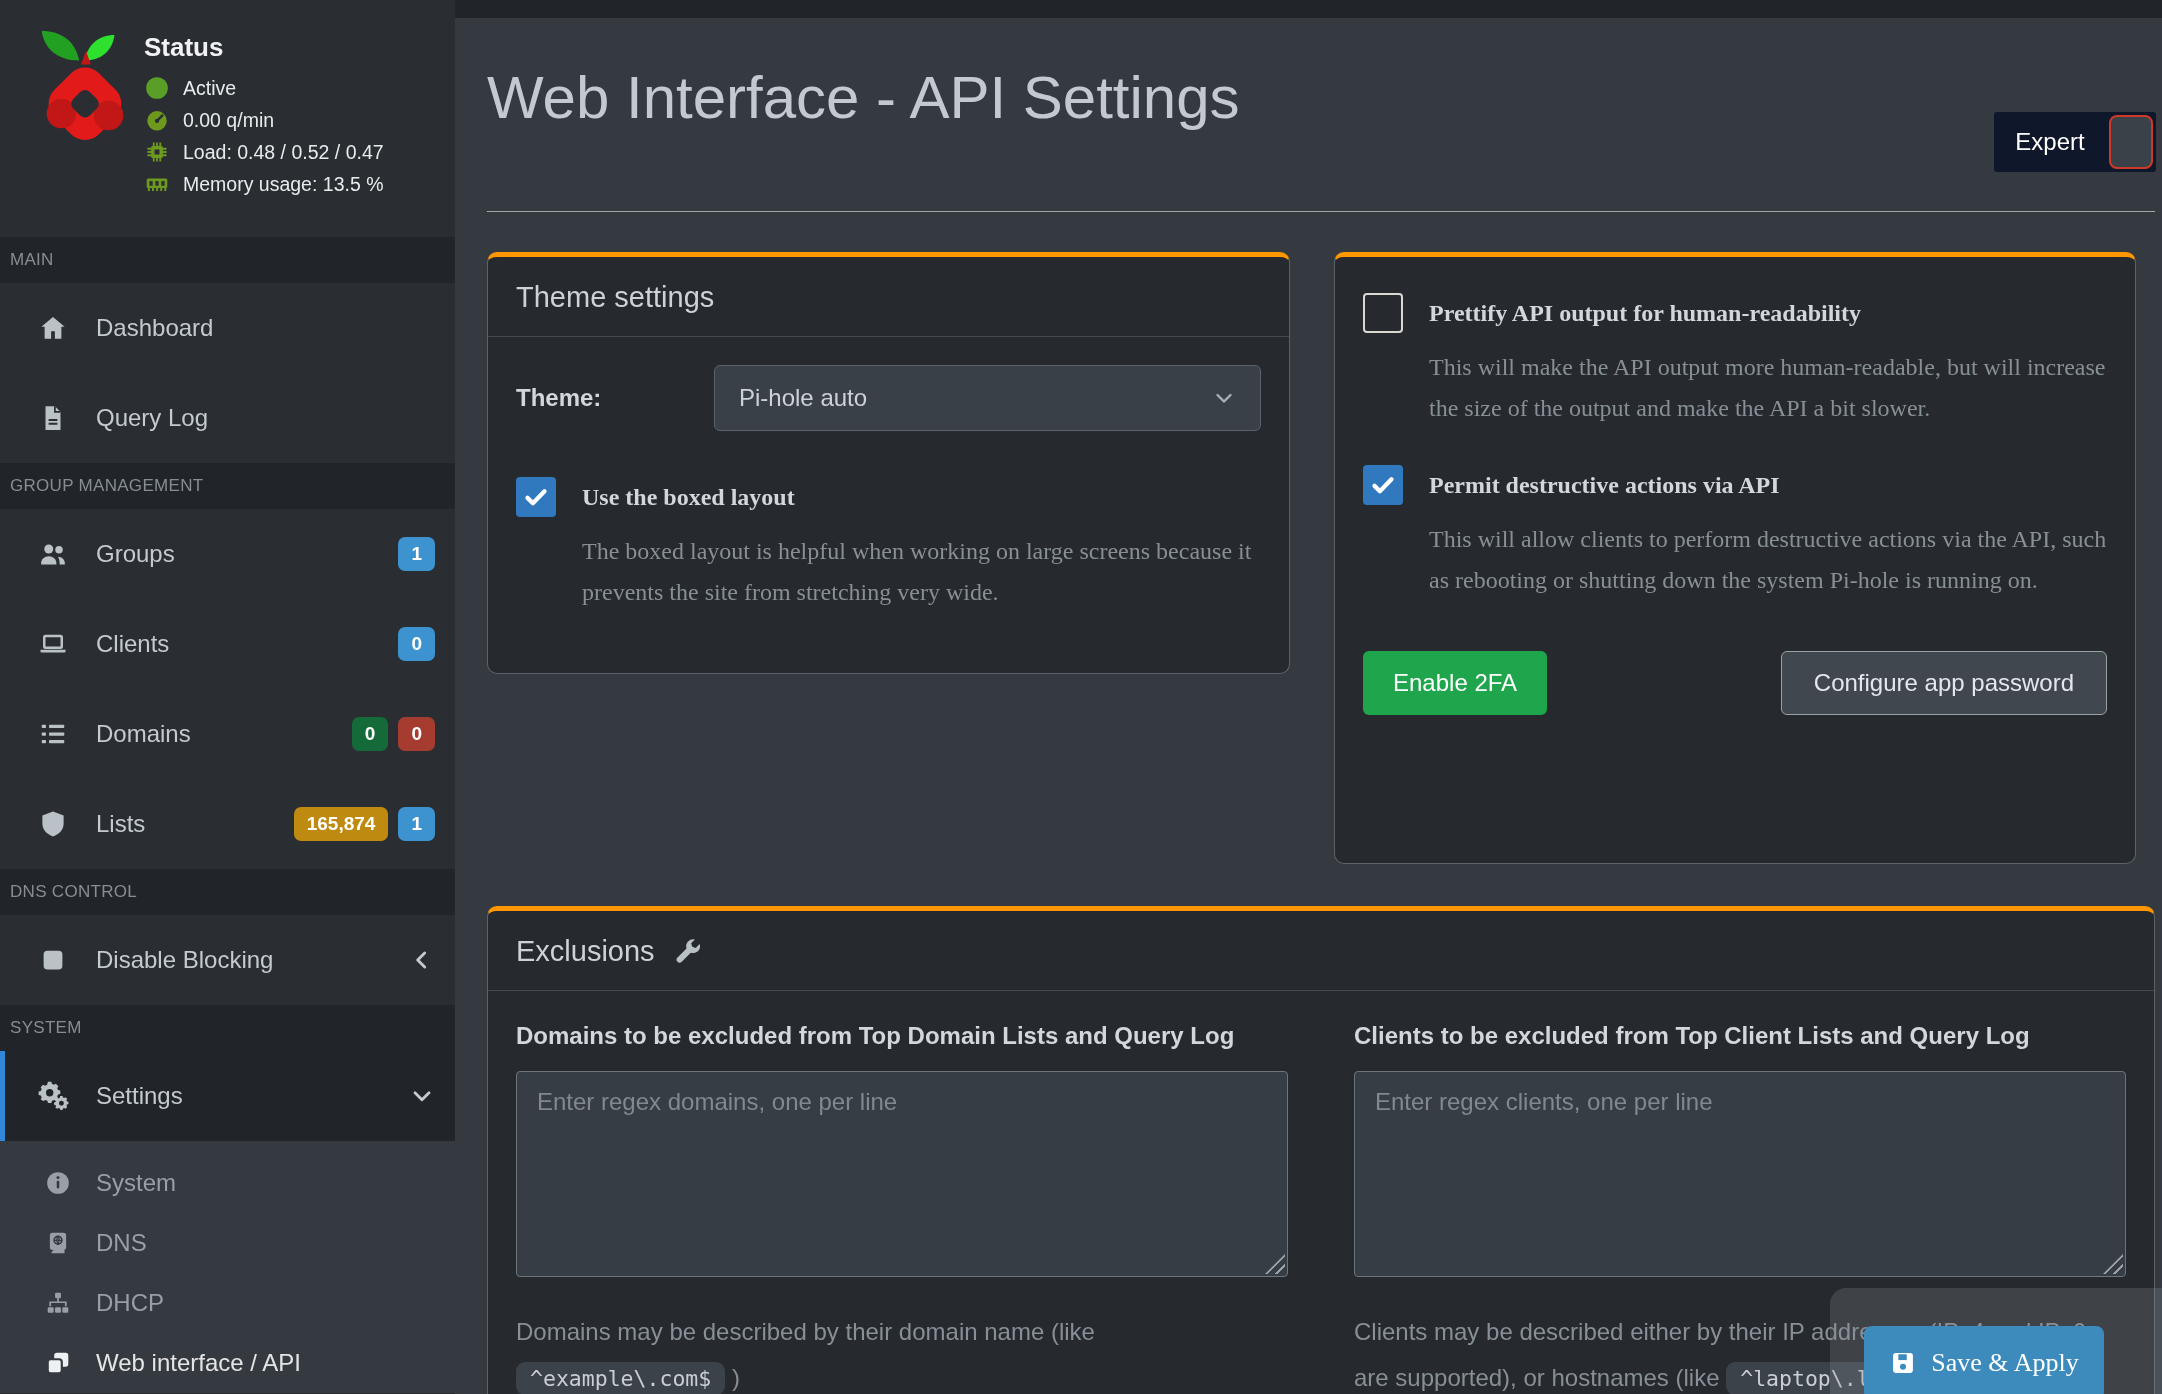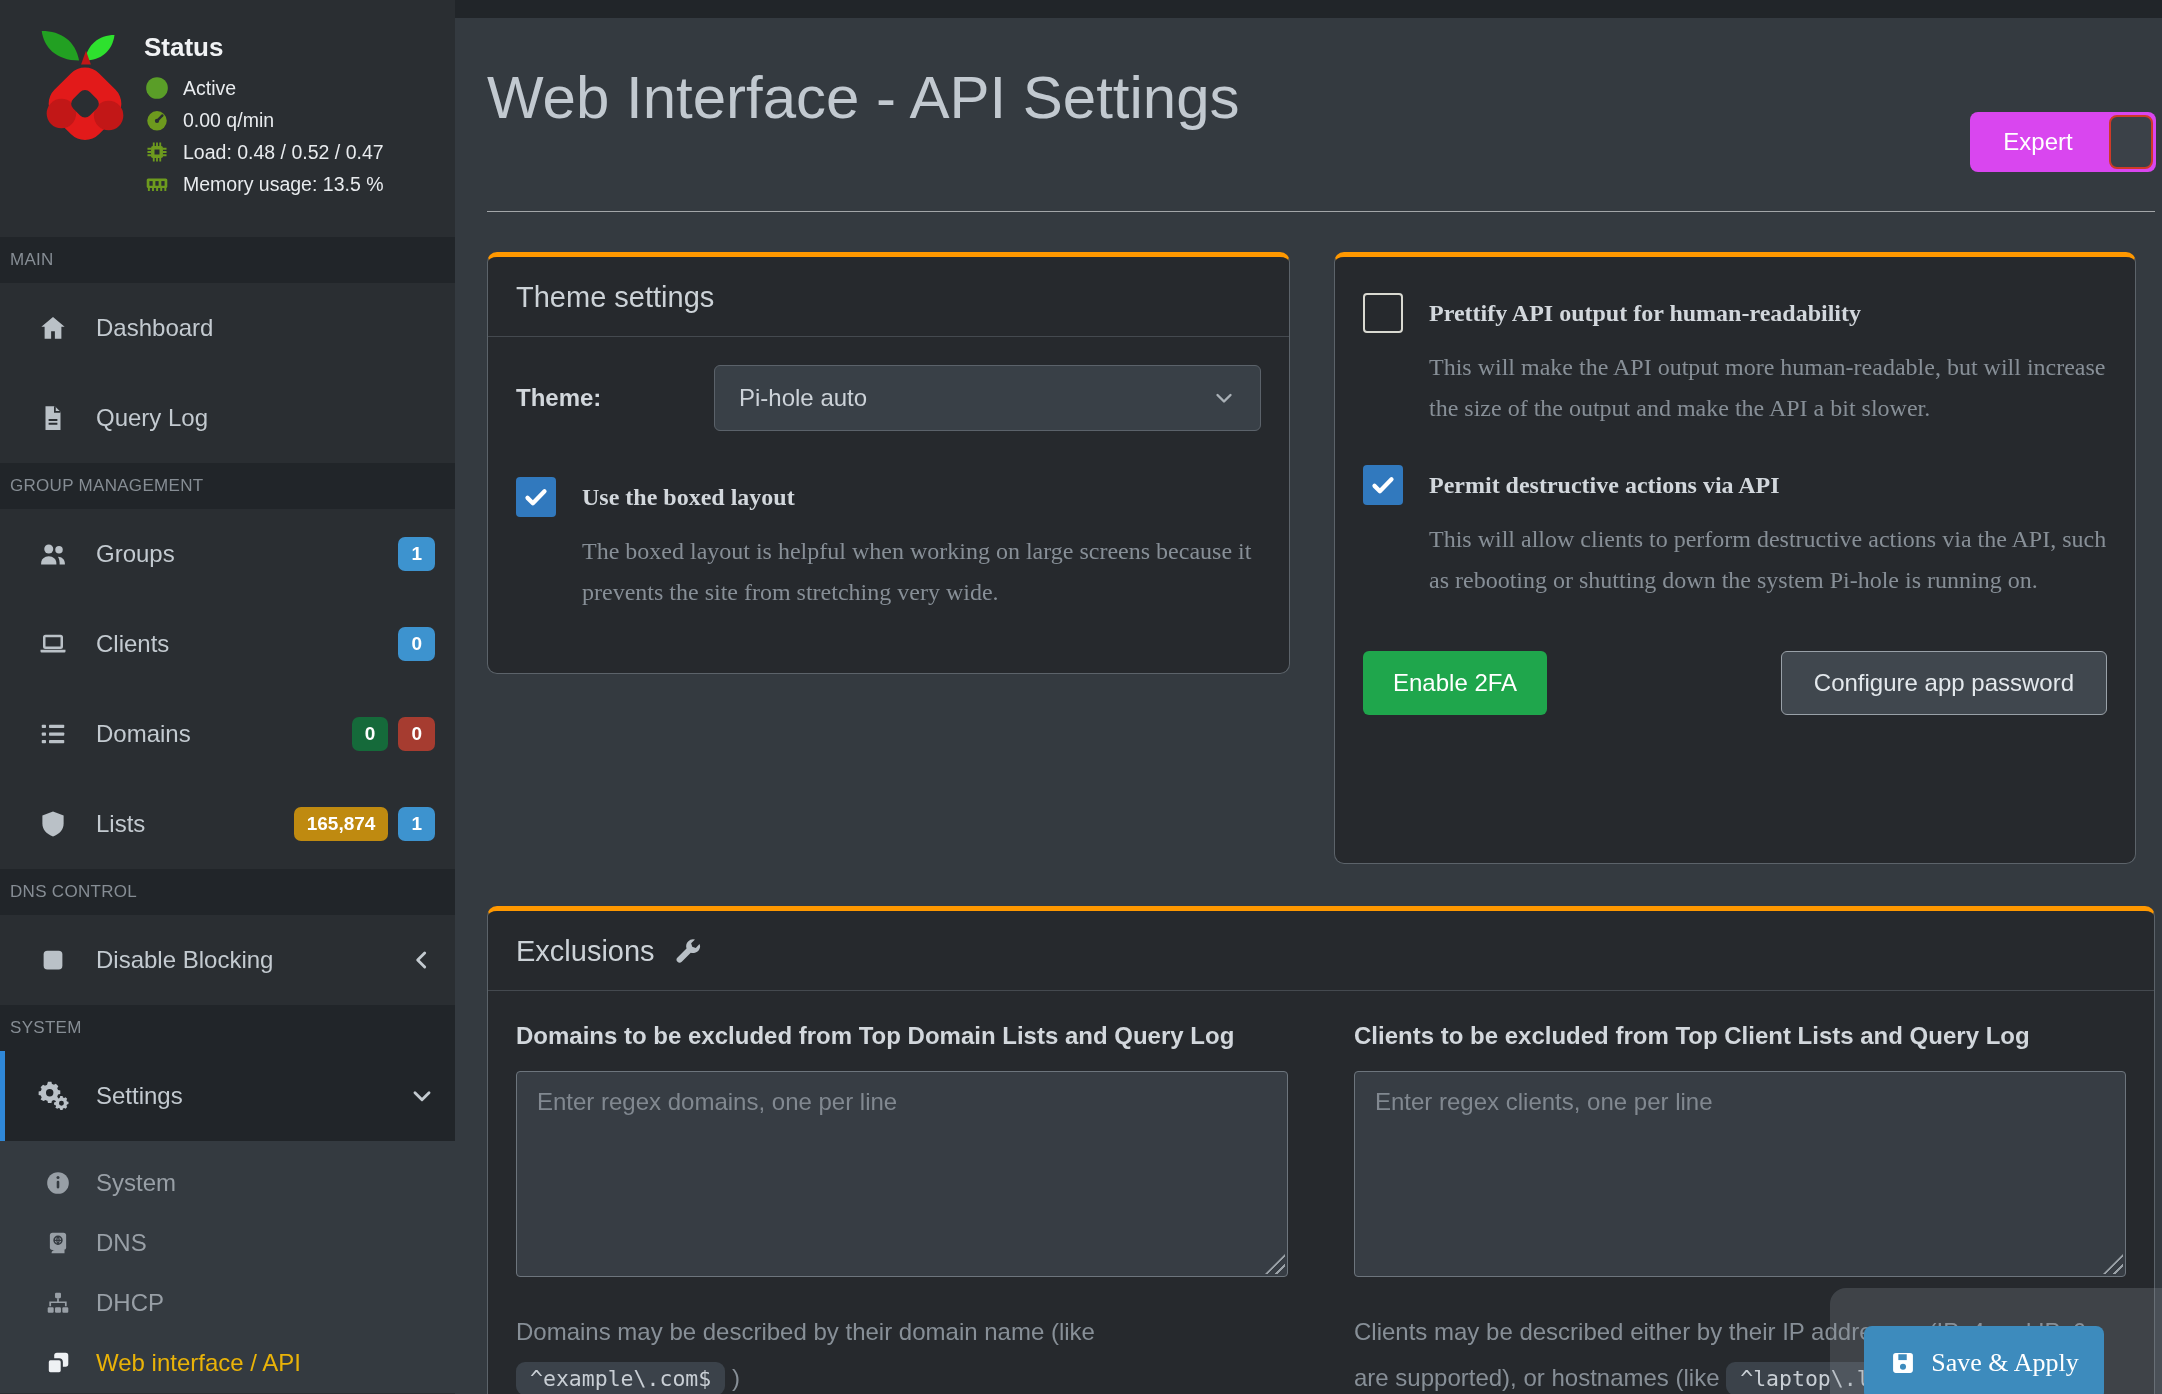--- a/index.html
+++ b/index.html
@@ -28,27 +28,27 @@
   .badge.blue{background:#3d93cf;}
   .badge.green{background:#156a3a;}
   .badge.red{background:#a63c30;}
   .badge.orange{background:#bf8a10;}
   .chev{margin-left:auto;width:26px;height:26px;color:#c3cad0;display:inline-flex;}
   .chev svg{width:100%;height:100%;}
   .submenu{background:#343a40;padding-top:12px;}
   .sub-item{height:60px;display:flex;align-items:center;padding-left:44px;font-size:24px;color:#989fa6;cursor:pointer;}
   .sub-item .nav-icon{width:28px;height:26px;margin-right:24px;display:inline-flex;color:#989fa6;}
   .sub-item .nav-icon svg{width:100%;height:100%;}
-  .sub-item.active{color:#eab308;text-align:center;}
+  .sub-item.active{color:#e5e5e5;text-align:center;}
   .sub-item.active .nav-icon{color:#eef1f4;}
   
   .main{position:absolute;left:455px;top:0;right:0;height:1394px;background:#212529;}
   .wrapper{position:absolute;top:18px;left:0;right:0;height:1500px;background:#343a40;padding:0 7px 0 32px;box-sizing:border-box;}
   h1.page-title{margin:52px 0 0 0;font-size:60px;font-weight:400;color:#c2c9d0;line-height:56px;}
-  .mode-toggle{position:absolute;top:94px;right:6px;width:186px;height:60px;background:#d946ef;border-radius:8px;cursor:pointer;}
+  .mode-toggle{position:absolute;top:94px;right:6px;width:162px;height:60px;background:#0f172a;border-radius:3px;cursor:pointer;}
   .mode-toggle .mt-label{position:absolute;left:0;right:50px;top:0;bottom:0;display:flex;align-items:center;justify-content:center;color:#fff;font-size:24px;}
   .mode-toggle .mt-knob{position:absolute;right:3px;top:3px;bottom:3px;width:44px;background:#3b4148;border:2px solid #cf3a28;border-radius:8px;box-sizing:border-box;}
   hr.title-rule{border:0;border-top:1px solid rgba(255,255,255,.55);margin:85px 0 0 0;}
   .cards-row{display:flex;gap:44px;margin-top:40px;align-items:flex-start;}
   .card{background:#26292d;border:1px solid #5c636a;border-top:5px solid #ff9800;border-radius:10px;box-sizing:border-box;}
   .card-theme{width:803px;min-height:422px;}
   .card-advanced{width:802px;min-height:612px;}
   .card-exclusions{width:100%;margin-top:42px;min-height:560px;}
   .card-header{padding:24px 28px 22px 28px;border-bottom:1px solid #44494f;}
   .card-title{font-size:29px;color:#ccd2d7;display:flex;align-items:center;gap:18px;}

